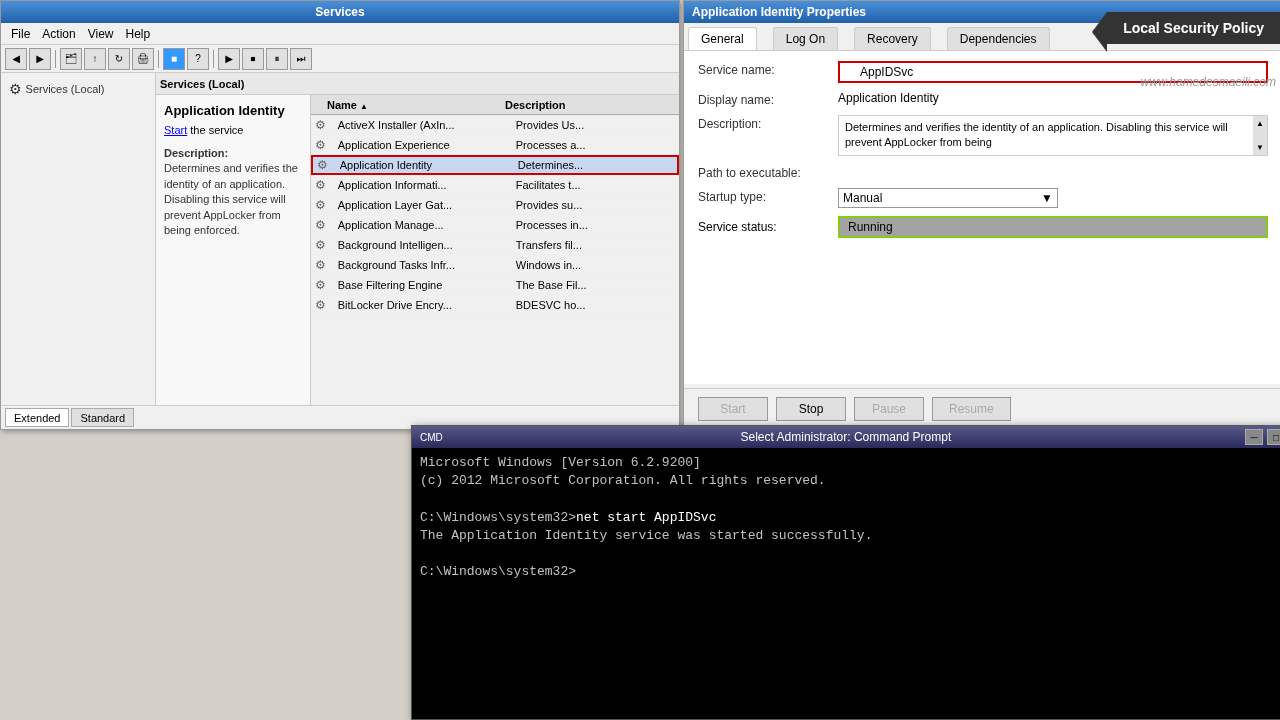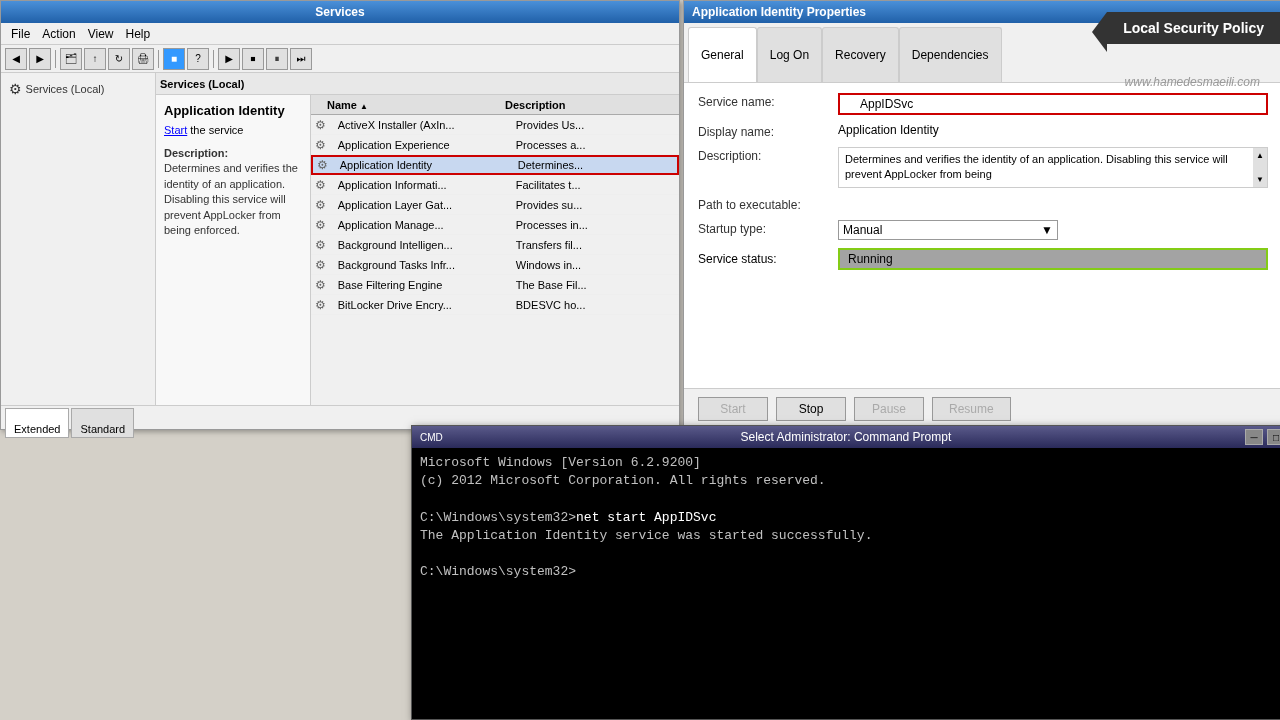--- a/index.html
+++ b/index.html
@@ -148,21 +148,21 @@
     .bottom-tabs {
       display: flex;
       border-top: 1px solid #ccc;
       background: #f0f0f0;
       padding: 2px 4px;
       height: 24px;
       position: absolute;
       bottom: 0; left: 0; right: 0;
     }
     .bottom-tab {
-      padding: 14px 8px;
+      padding: 2px 8px;
       border: 1px solid #aaa;
       background: #e0e0e0;
       cursor: pointer;
       font-size: 11px;
       margin-right: 2px;
     }
     .bottom-tab.active { background: white; }
 
     
     .props-window {
@@ -184,27 +184,27 @@
       align-items: center;
       height: 22px;
     }
     .props-tabs {
       display: flex;
       background: #f0f0f0;
       padding: 4px 4px 0;
       border-bottom: 1px solid #ccc;
     }
     .props-tab {
-      padding: 20px 12px;
+      padding: 4px 12px;
       border: 1px solid #ccc;
       border-bottom: none;
       background: #e0e0e0;
       cursor: pointer;
       font-size: 12px;
-      margin-right: 0;
+      margin-right: 16px;
       border-radius: 3px 3px 0 0;
     }
     .props-tab.active { background: white; }
     .props-body {
       padding: 10px 14px;
       background: white;
       height: calc(100% - 95px);
       overflow-y: auto;
     }
     .prop-row {
@@ -359,21 +359,21 @@
       font-family: 'Courier New', monospace;
       font-size: 13px;
       padding: 6px 8px;
       height: calc(100% - 22px);
       overflow-y: auto;
       line-height: 1.4;
     }
     .cmd-highlight { color: white; background: transparent; }
     .watermark {
       position: absolute;
-      top: 75px; right: 20px;
+      top: 75px; right: 4px;
       color: #999;
       font-size: 12px;
       font-style: italic;
     }
     .sort-arrow { font-size: 8px; }
   </style>
 </head>
 <body>
 
 <div class="services-window">

